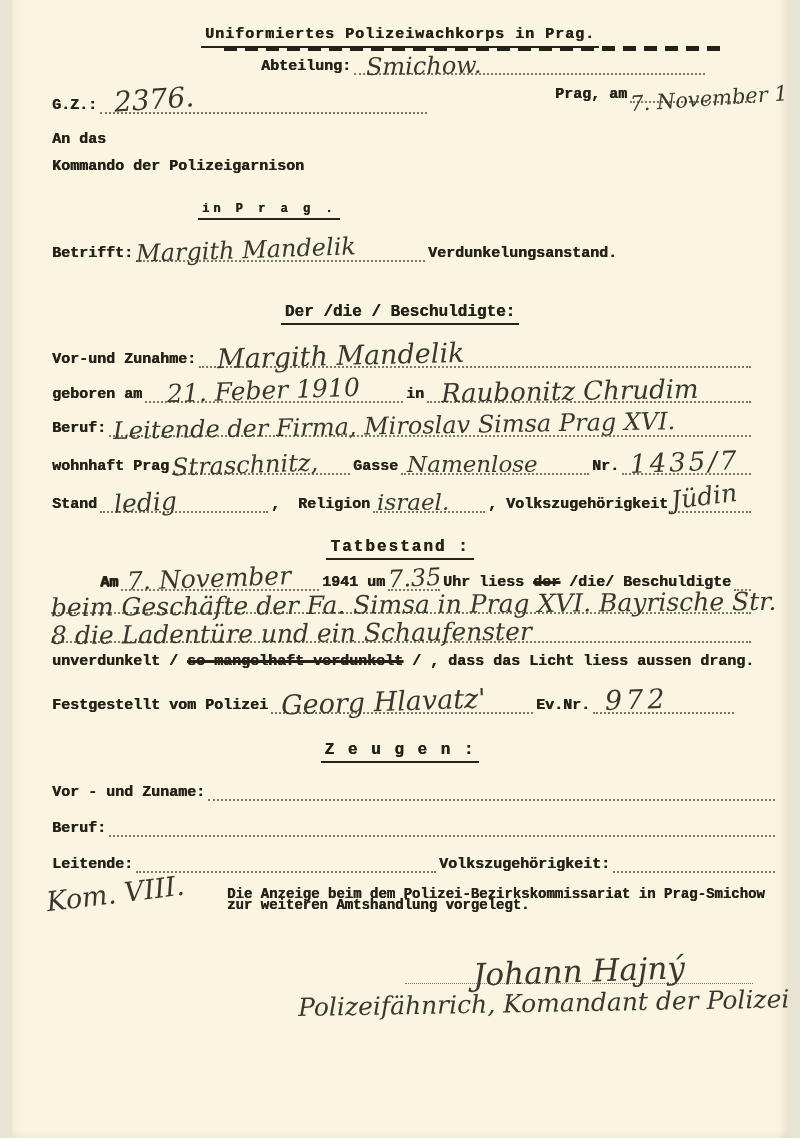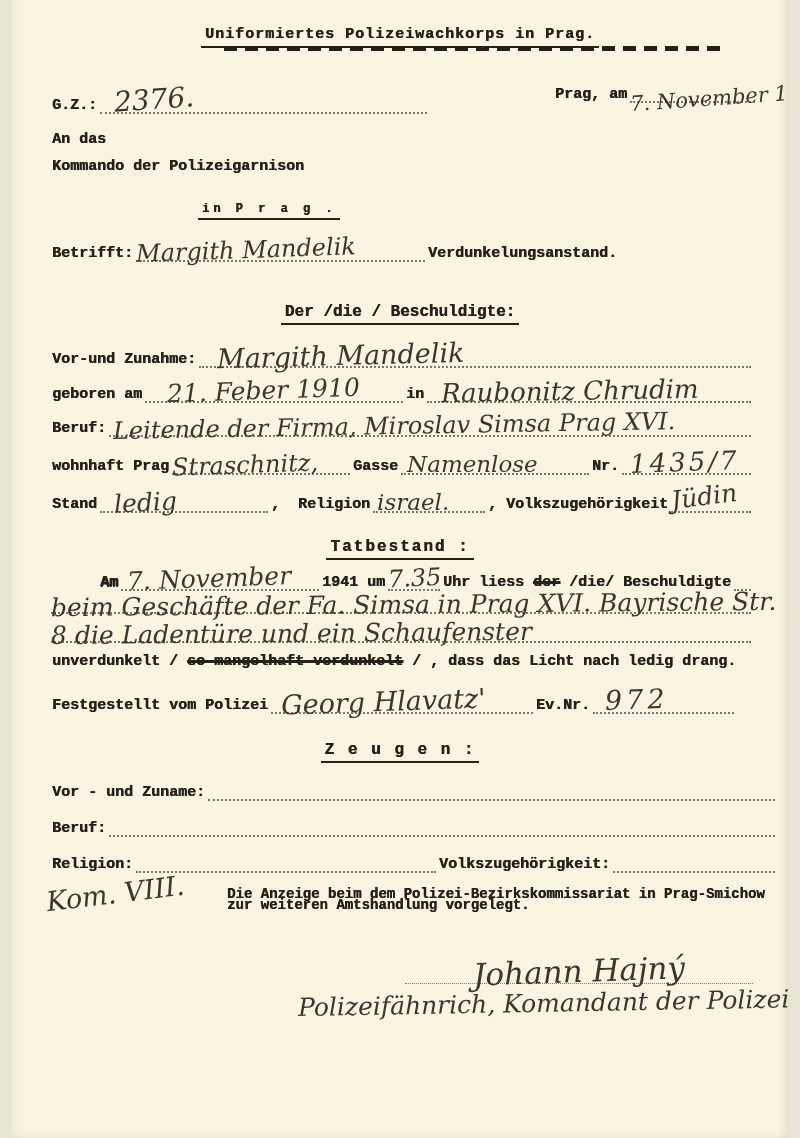--- a/index.html
+++ b/index.html
@@ -39,20 +39,26 @@
 </head>
 <body>
 
 <div class="paper">
 
   <div class="row center" style="top:26px">
     <span class="t heading" style="letter-spacing:1px">Uniformiertes Polizeiwachkorps in Prag.</span>
   </div>
   <div class="dashes" style="top:46px;left:212px;width:502px"></div>
 
+  <div class="row" style="top:54px;left:249px;right:80px">
+    <span class="t">Abteilung:</span>
+    <span class="fill">
+      <span class="hw" style="font-size:24px;margin-left:12px;transform:rotate(-1deg)">Smichow.</span>
+    </span>
+  </div>
 
   <div class="row" style="top:86px;left:40px;width:378px">
     <span class="t">G.Z.:</span>
     <span class="fill">
       <span class="hw" style="font-size:28px;margin-left:14px;margin-bottom:-2px;transform:rotate(-4deg)">2376.</span>
     </span>
   </div>
   <div class="row" style="top:86px;left:543px;right:30px">
     <span class="t">Prag, am</span>
     <span class="fill">
@@ -163,21 +169,21 @@
   </div>
   <div class="row" style="top:621px;left:36px;right:34px">
     <span class="fill">
       <span class="hw" style="font-size:25px;margin-bottom:-5px;transform:rotate(-.5deg)">8 die Ladentüre und ein Schaufenster</span>
     </span>
   </div>
 
   <div class="row" style="top:653px;left:40px">
     <span class="t">unverdunkelt / </span>
     <span class="t strike">so mangelhaft verdunkelt</span>
-    <span class="t"> / , dass das Licht nach ledig drang.</span>
+    <span class="t"> / , dass das Licht liess aussen drang.</span>
   </div>
 
   <div class="row" style="top:686px;left:40px;right:51px">
     <span class="t">Festgestellt vom Polizei</span>
     <span class="fill" style="flex:0 0 262px">
       <span class="hw" style="font-size:27px;margin-left:10px;margin-bottom:-3px;transform:rotate(-2deg)">Georg Hlavatz'</span>
     </span>
     <span class="t">Ev.Nr.</span>
     <span class="fill">
       <span class="hw" style="font-size:27px;margin-left:12px;margin-bottom:-1px;transform:rotate(-2deg);letter-spacing:4px">972</span>
@@ -190,21 +196,21 @@
   </div>
 
   <div class="row center" style="top:740px">
     <span class="t heading" style="font-size:16px;letter-spacing:2px">Z e u g e n :</span>
   </div>
   <div class="row" style="top:820px;left:40px;right:10px">
     <span class="t">Beruf:</span>
     <span class="fill"></span>
   </div>
   <div class="row" style="top:856px;left:40px;right:10px">
-    <span class="t">Religion:</span>
+    <span class="t">Leitende:</span>
     <span class="fill" style="flex:0 0 300px"></span>
     <span class="t">Volkszugehörigkeit:</span>
     <span class="fill"></span>
   </div>
 
   <div class="row" style="top:880px;left:34px">
     <span class="hw" style="font-size:27px;transform:rotate(-7deg)">Kom. VIII.</span>
   </div>
   <div class="row" style="top:886px;left:215px">
     <span class="t t-sm">Die Anzeige beim dem Polizei-Bezirkskommissariat in Prag-Smichow</span>

